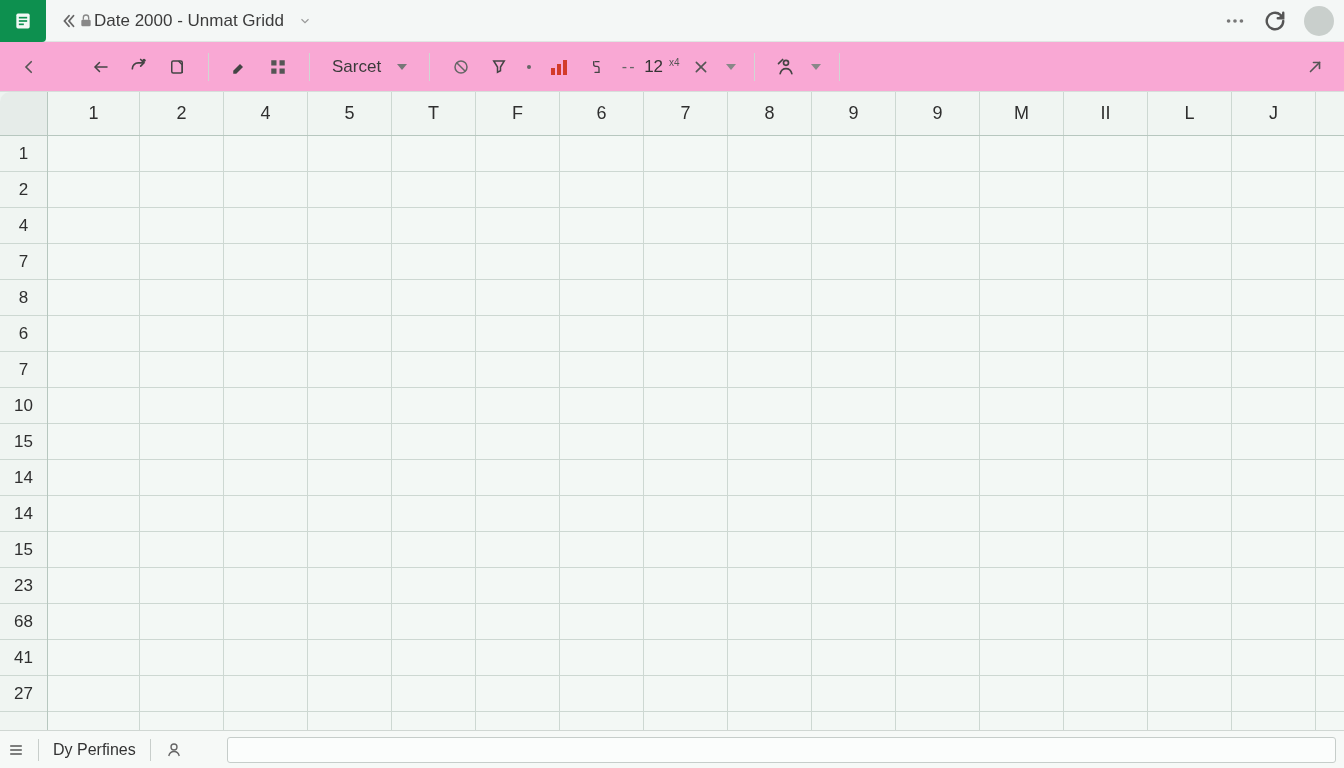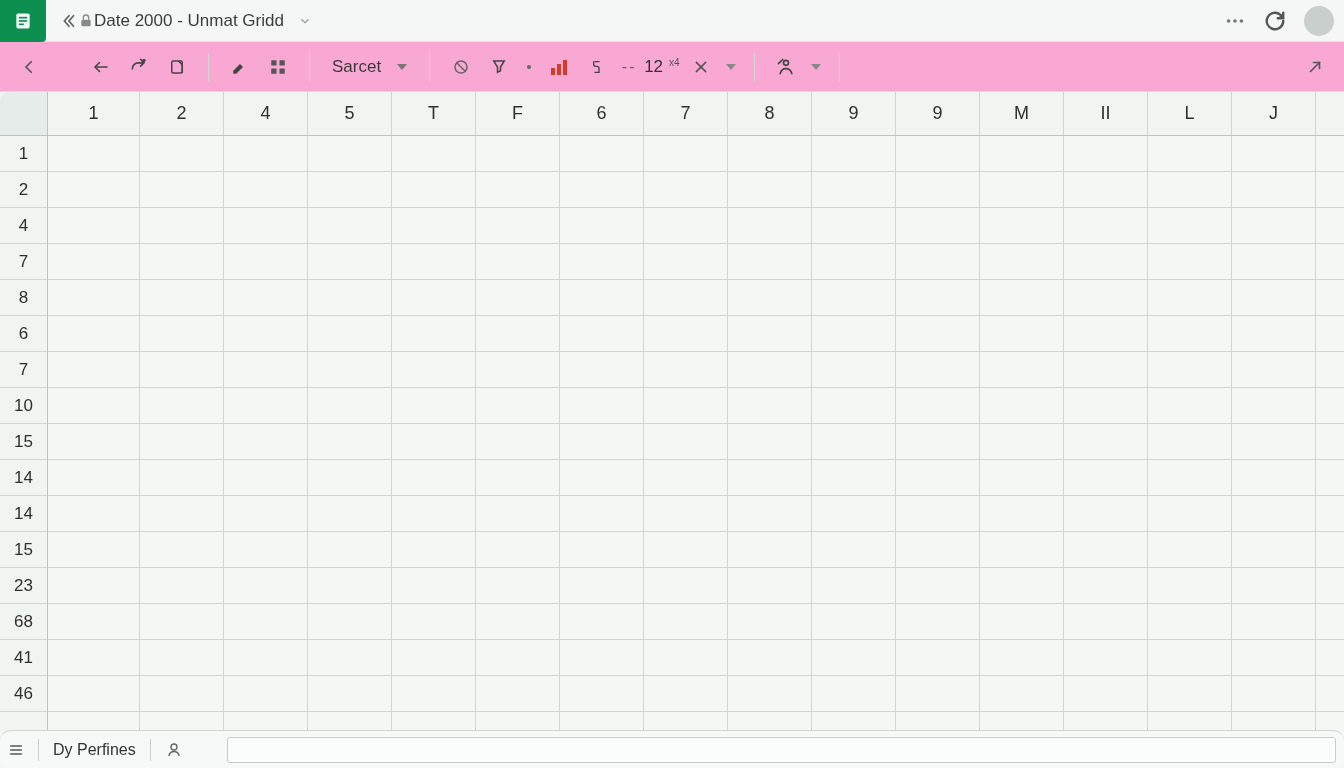--- a/index.html
+++ b/index.html
@@ -122,21 +122,20 @@
   
   .statusbar {
     position: absolute; bottom: 0; left: 0; right: 0;
     height: 38px;
     display: flex; align-items: center;
     background: #f6f9f7;
     border-top: 1px solid #d0d7d3;
     font-size: 16px; color: #333;
     gap: 14px;
     padding: 0 8px;
-    border-radius: 11px;
   }
   .status-sep { width: 1px; height: 22px; background: #c8cecb; }
   .formula-box {
     flex: 1; height: 26px;
     border: 1px solid #c6cdca;
     border-radius: 3px;
     background: #fbfdfc;
     margin-left: 30px;
   }
   
@@ -342,21 +341,21 @@
       <div class="row-head">6</div>
       <div class="row-head">7</div>
       <div class="row-head">10</div>
       <div class="row-head">15</div>
       <div class="row-head">14</div>
       <div class="row-head">14</div>
       <div class="row-head">15</div>
       <div class="row-head">23</div>
       <div class="row-head">68</div>
       <div class="row-head">41</div>
-      <div class="row-head">46</div>
+      <div class="row-head">27</div>
       <div class="row-head"></div>
     </div>
   <div class="cells" id="cells">
       <div class="cell-row">
         <div class="cell"></div>
         <div class="cell"></div>
         <div class="cell"></div>
         <div class="cell"></div>
         <div class="cell"></div>
         <div class="cell"></div>

